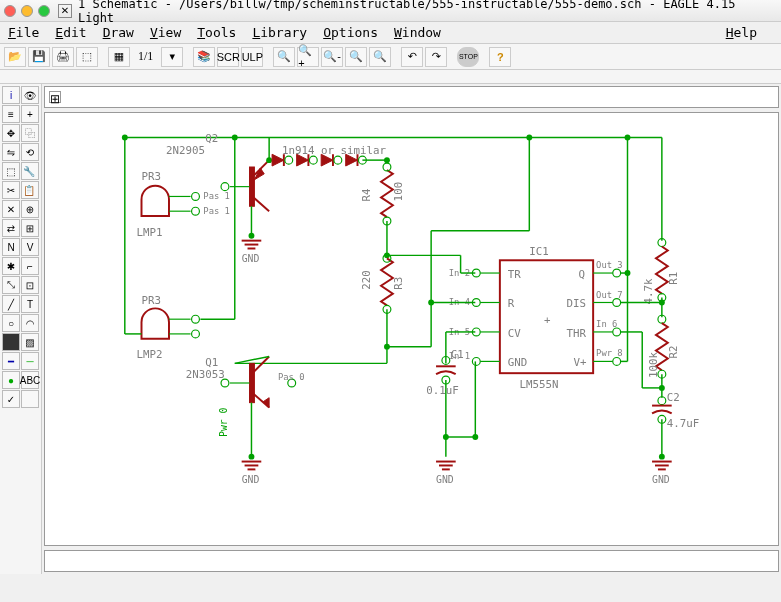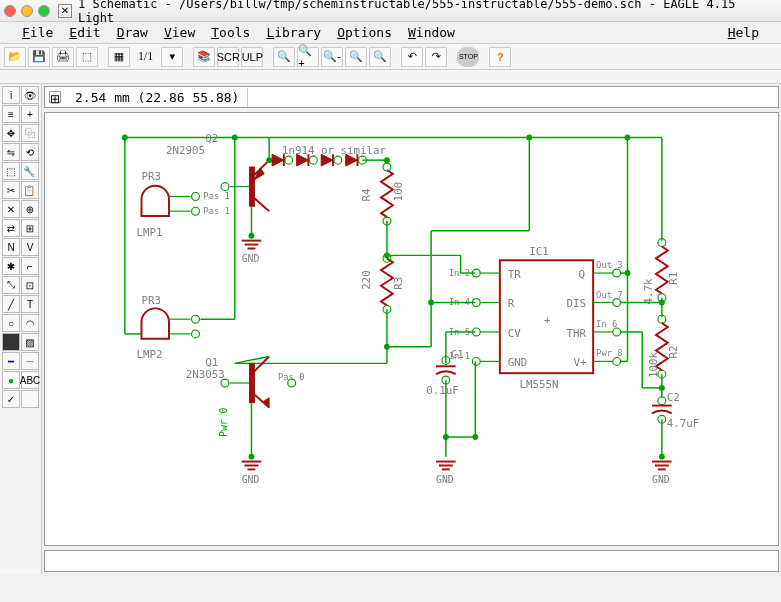--- a/index.html
+++ b/index.html
@@ -3,24 +3,24 @@
 <meta charset="utf-8">
 <style>
 * { box-sizing: border-box; margin: 0; padding: 0; }
 body { font-family: Arial, sans-serif; font-size: 12px; background: #f0f0f0; width: 781px; height: 602px; overflow: hidden; }
 .titlebar { height: 22px; background: linear-gradient(#f8f8f8,#e8e8e8); display: flex; align-items: center; padding: 0 4px; border-bottom: 1px solid #ccc; }
 .traffic { display: flex; gap: 5px; margin-right: 8px; }
 .tl { width: 12px; height: 12px; border-radius: 50%; border: 1px solid #999; }
 .tl.red { background: #ff5f57; } .tl.yel { background: #febc2e; } .tl.grn { background: #28c840; }
 .xicon { width: 14px; height: 14px; border: 1px solid #888; display: flex; align-items: center; justify-content: center; font-size: 10px; margin-right: 6px; }
 .title { font-family: monospace; font-size: 12px; }
-.menubar { height: 22px; background: #f0f0f0; display: flex; align-items: center; padding: 0 22px; border-bottom: 1px solid #ccc; font-family: monospace; font-size: 13px; }
+.menubar { height: 22px; background: #f0f0f0; display: flex; align-items: center; padding: 0 8px; border-bottom: 1px solid #ccc; font-family: monospace; font-size: 13px; }
 .menubar span { margin-right: 16px; cursor: default; }
 .menubar span u { text-decoration: underline; }
-.menubar .help { margin-left: auto; margin-right: 0; }
+.menubar .help { margin-left: auto; margin-right: 16px; }
 .toolbar { height: 26px; background: #f5f5f5; display: flex; align-items: center; padding: 2px 4px; border-bottom: 1px solid #ccc; gap: 2px; }
 .tbtn { width: 22px; height: 20px; border: 1px solid #ccc; background: #f8f8f8; display: flex; align-items: center; justify-content: center; font-size: 11px; }
 .tsep { width: 6px; }
 .pager { font-family: Liberation Serif, serif; font-size: 12px; padding: 0 6px; }
 .rulerrow { height: 14px; background: #f5f5f5; border-bottom: 1px solid #ccc; }
 .main { display: flex; height: 490px; }
 .sidebar { width: 42px; background: #f5f5f5; border-right: 1px solid #ccc; display: flex; flex-direction: column; padding: 2px; gap: 1px; }
 .sbrow { display: flex; gap: 1px; }
 .sbtn { width: 18px; height: 18px; border: 1px solid #bbb; background: #f8f8f8; display: flex; align-items: center; justify-content: center; font-size: 10px; }
 .canvas-area { flex: 1; display: flex; flex-direction: column; }
@@ -163,21 +163,20 @@
       </div>
     <div class="sbrow">
         <div class="sbtn">✓</div>
         <div class="sbtn"></div>
       </div>
   </div>
 
   <div class="canvas-area">
     <div class="coordbar">
       <div style="width:12px;height:12px;border:1px solid #999;margin-left:4px">⊞</div>
-      <div class="coordbox">2.54 mm (22.86 55.88)</div>
     </div>
     <div class="canvas">
       <svg viewBox="0 0 720 440">
 
         <line class="wire" x1="68" y1="25" x2="580" y2="25"></line>
         <circle class="junction" cx="68" cy="25" r="3"></circle>
         <circle class="junction" cx="180" cy="25" r="3"></circle>
         <circle class="junction" cx="580" cy="25" r="3"></circle>
 
         <path class="part" d="M 85 105 L 85 88 A 14 14 0 0 1 113 88 L 113 105 Z"></path>

